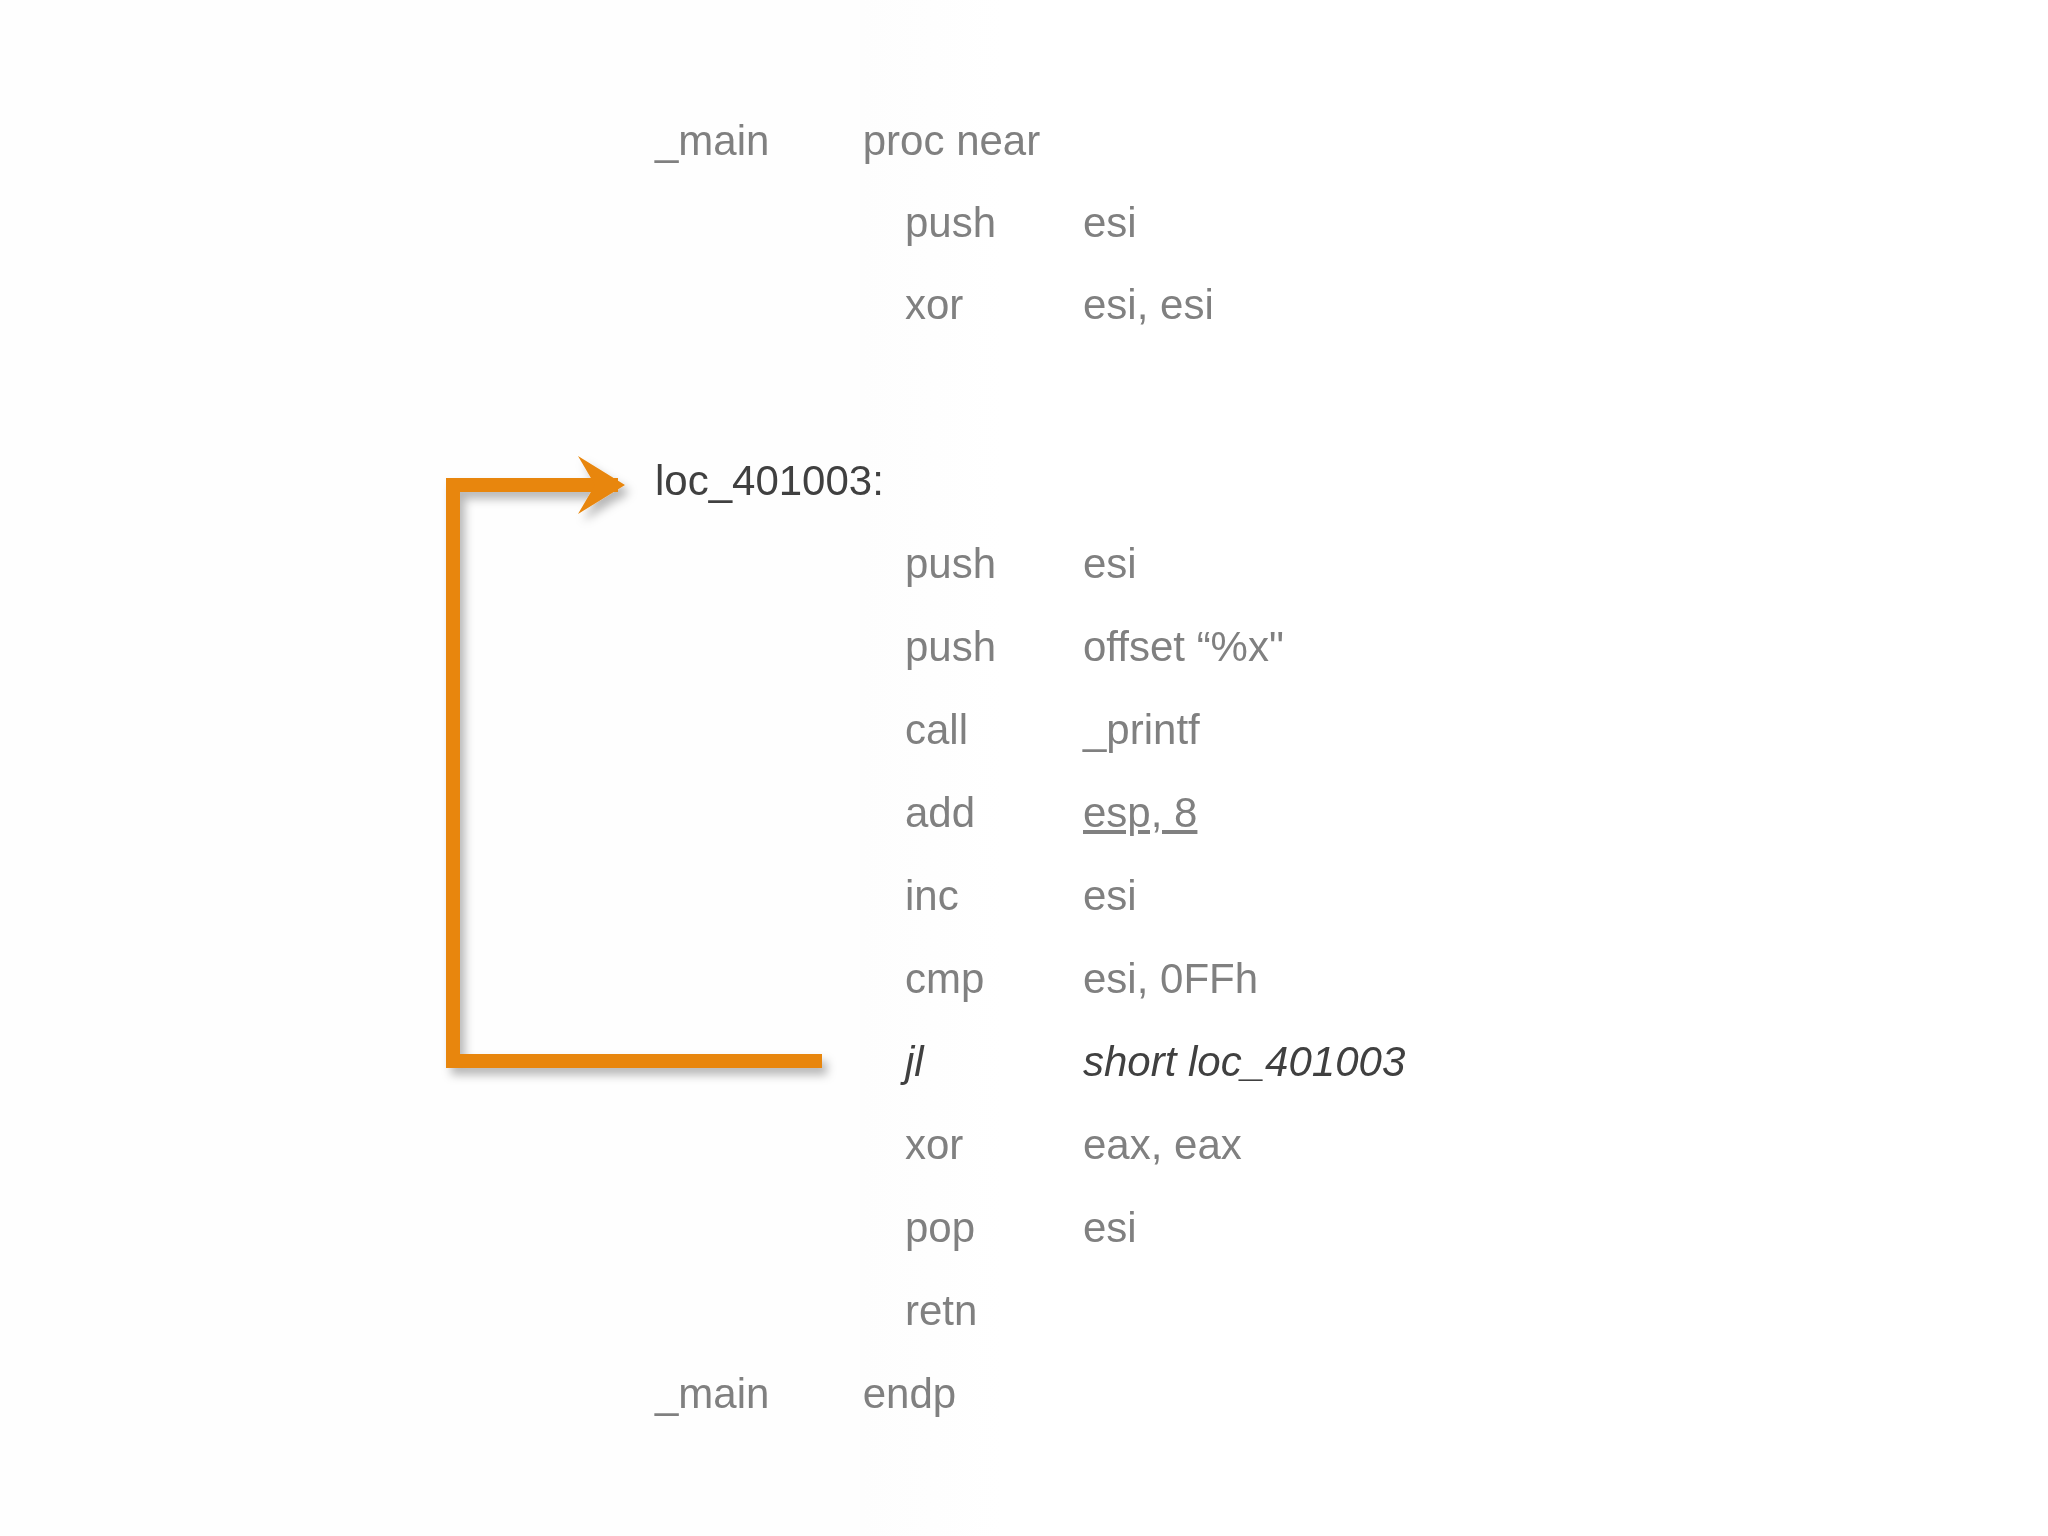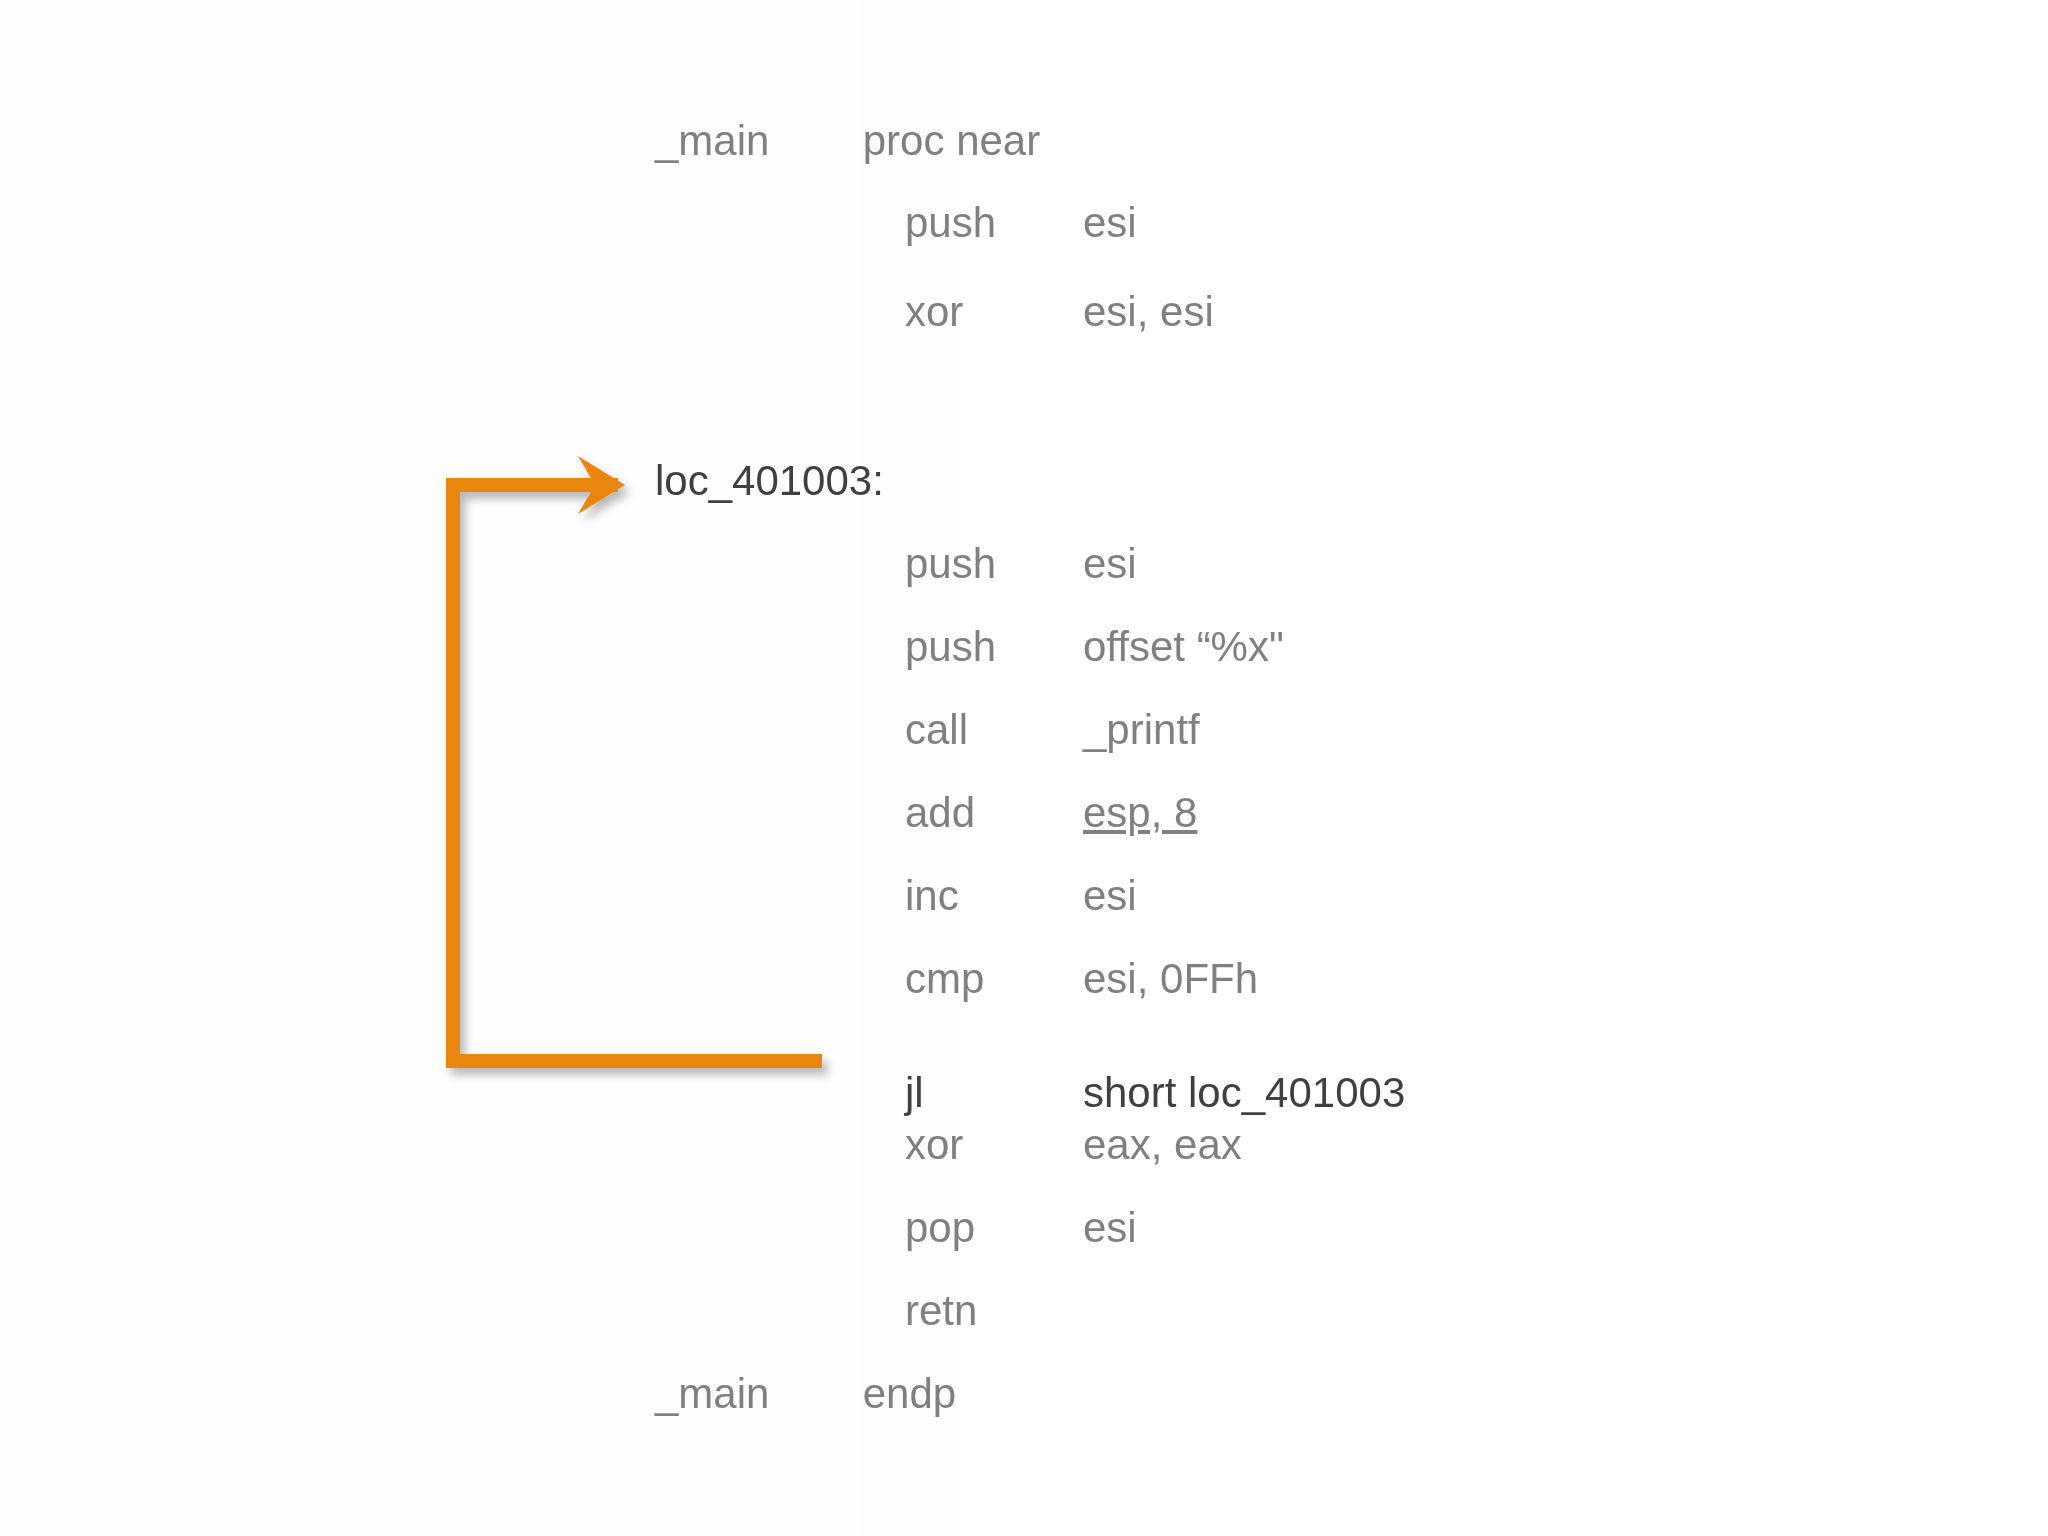--- a/index.html
+++ b/index.html
@@ -90,37 +90,37 @@
       <polygon points="578,456 625,485 578,514 595,485" fill="#E8860D"></polygon>
     </g>
   </svg>
 
   <div class="listing">
 
     <div class="code-line col-label" style="top:110px;"><span>_main</span><span>        </span><span>proc near</span></div>
 
     <div class="code-line col-mnemonic" style="top:192px;"><span class="mnem">push</span><span>esi</span></div>
 
-    <div class="code-line col-mnemonic" style="top:281px;"><span class="mnem">xor</span><span>esi, esi</span></div>
+    <div class="code-line col-mnemonic" style="top:274px;"><span class="mnem">xor</span><span>esi, esi</span></div>
 
     <div class="code-line col-label orange" style="top:450px;">loc_401003:</div>
 
     <div class="code-line col-mnemonic" style="top:533px;"><span class="mnem">push</span><span>esi</span></div>
 
     <div class="code-line col-mnemonic" style="top:616px;"><span class="mnem">push</span><span>offset “%x"</span></div>
 
     <div class="code-line col-mnemonic" style="top:699px;"><span class="mnem">call</span><span>_printf</span></div>
 
     <div class="code-line col-mnemonic" style="top:782px;text-decoration:underline;"><span class="mnem">add</span><span>esp, 8</span></div>
 
     <div class="code-line col-mnemonic" style="top:865px;"><span class="mnem">inc</span><span>esi</span></div>
 
     <div class="code-line col-mnemonic" style="top:948px;"><span class="mnem">cmp</span><span>esi, 0FFh</span></div>
 
-    <div class="code-line col-mnemonic orange" style="top:1062px;"><span class="mnem">jl</span><span>short loc_401003</span></div>
+    <div class="code-line col-mnemonic orange" style="top:1031px;font-style:italic;"><span class="mnem">jl</span><span>short loc_401003</span></div>
 
     <div class="code-line col-mnemonic" style="top:1114px;"><span class="mnem">xor</span><span>eax, eax</span></div>
 
     <div class="code-line col-mnemonic" style="top:1197px;"><span class="mnem">pop</span><span>esi</span></div>
 
     <div class="code-line col-mnemonic" style="top:1280px;"><span class="mnem">retn</span><span></span></div>
 
     <div class="code-line col-label" style="top:1363px;"><span>_main</span><span>        </span><span>endp</span></div>
 
   </div>

